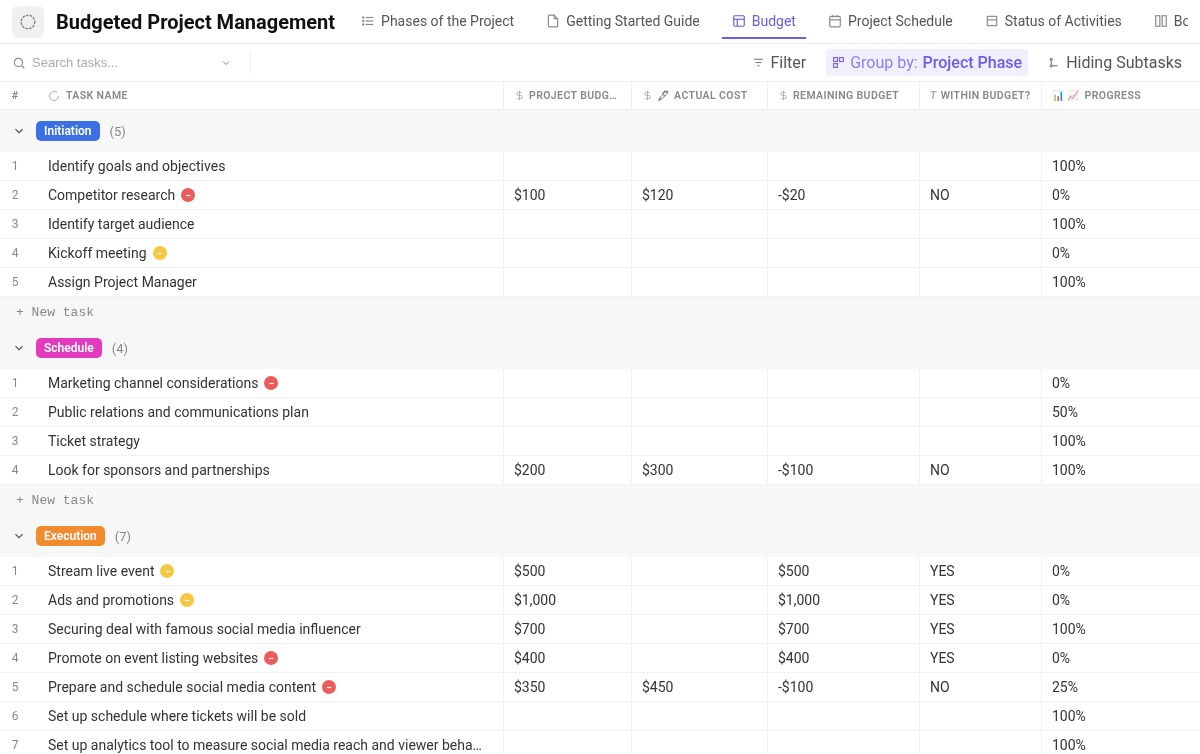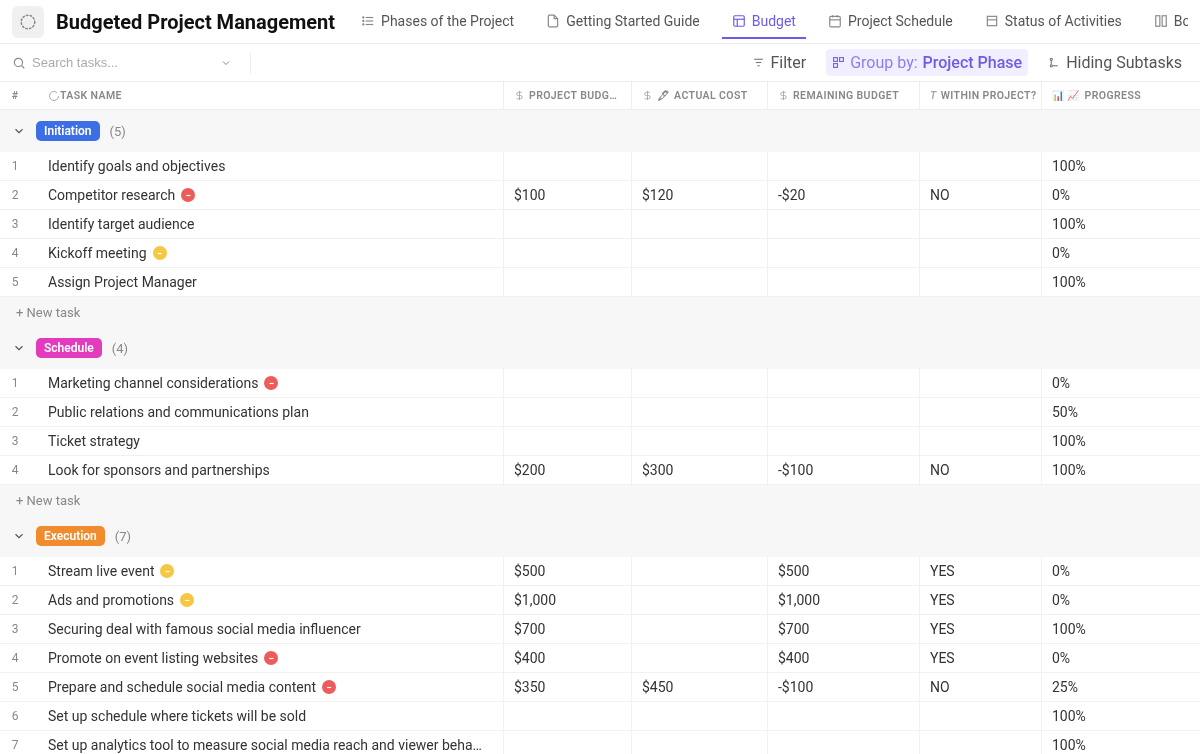--- a/index.html
+++ b/index.html
@@ -105,21 +105,21 @@
     display: flex;
     height: 28px;
     align-items: center;
     border-bottom: 1px solid #eee;
     font-size: 10.5px;
     letter-spacing: 0.4px;
     color: #888;
     font-weight: 600;
   }
   .ch-num { width: 30px; text-align:center; }
-  .ch-name { flex: 0 0 473px; display:flex; align-items:center; padding-left: 18px;}
+  .ch-name { flex: 0 0 473px; display:flex; align-items:center; gap:6px; padding-left: 18px;}
   .ch-budget { width: 128px; padding-left:10px; display:flex; align-items:center; gap:4px; border-left:1px solid #eee; height:100%; overflow:hidden;}
   .ch-actual { width: 136px; padding-left:10px; display:flex; align-items:center; gap:4px; border-left:1px solid #eee; height:100%;}
   .ch-remain { width: 152px; padding-left:10px; display:flex; align-items:center; gap:4px; border-left:1px solid #eee; height:100%;}
   .ch-within { width: 122px; padding-left:10px; display:flex; align-items:center; gap:4px; border-left:1px solid #eee; height:100%;}
   .ch-progress { flex:1; padding-left:10px; display:flex; align-items:center; gap:4px; border-left:1px solid #eee; height:100%;}
   
   .group-header {
     display: flex;
     align-items: center;
     height: 42px;
@@ -153,20 +153,21 @@
   .c-progress { flex:1; padding-left:10px; border-left:1px solid #f1f1f1; height:100%; display:flex; align-items:center; color:#333;}
   .new-task-row {
     height: 30px;
     display:flex;
     align-items:center;
     padding-left: 16px;
     font-size: 13px;
     color: #888;
     background: #f7f7f7;
     cursor:pointer;
+    font-family:Liberation Mono, monospace;
   }
   .status-dot {
     width:14px; height:14px; border-radius:50%;
     display:inline-flex; align-items:center; justify-content:center;
     font-size:10px; color:#fff; font-weight:700;
     flex-shrink:0;
   }
   .status-red { background:#ed5b5b; }
   .status-yellow { background:#f5c742; }
   .truncate { white-space:nowrap; overflow:hidden; text-overflow:ellipsis; max-width: 440px;}
@@ -312,21 +313,21 @@
   </div>
   <div class="ch-remain">
     <svg width="11" height="11" viewBox="0 0 24 24" fill="none" stroke="#aaa" stroke-width="2">
         <line x1="12" y1="2" x2="12" y2="22"></line>
         <path d="M17 5H9.5a3.5 3.5 0 000 7h5a3.5 3.5 0 010 7H6"></path>
       </svg>
     <span>REMAINING BUDGET</span>
   </div>
   <div class="ch-within">
     <span style="font-style:italic;color:#aaa">T</span>
-    <span>WITHIN PROJECT?</span>
+    <span>WITHIN BUDGET?</span>
   </div>
   <div class="ch-progress">
     <span style="font-size:10px">📊 📈</span>
     <span>PROGRESS</span>
   </div>
 </div>
 
 <div id="groups-container">
     <div class="group-header">
     <span class="chevron">

